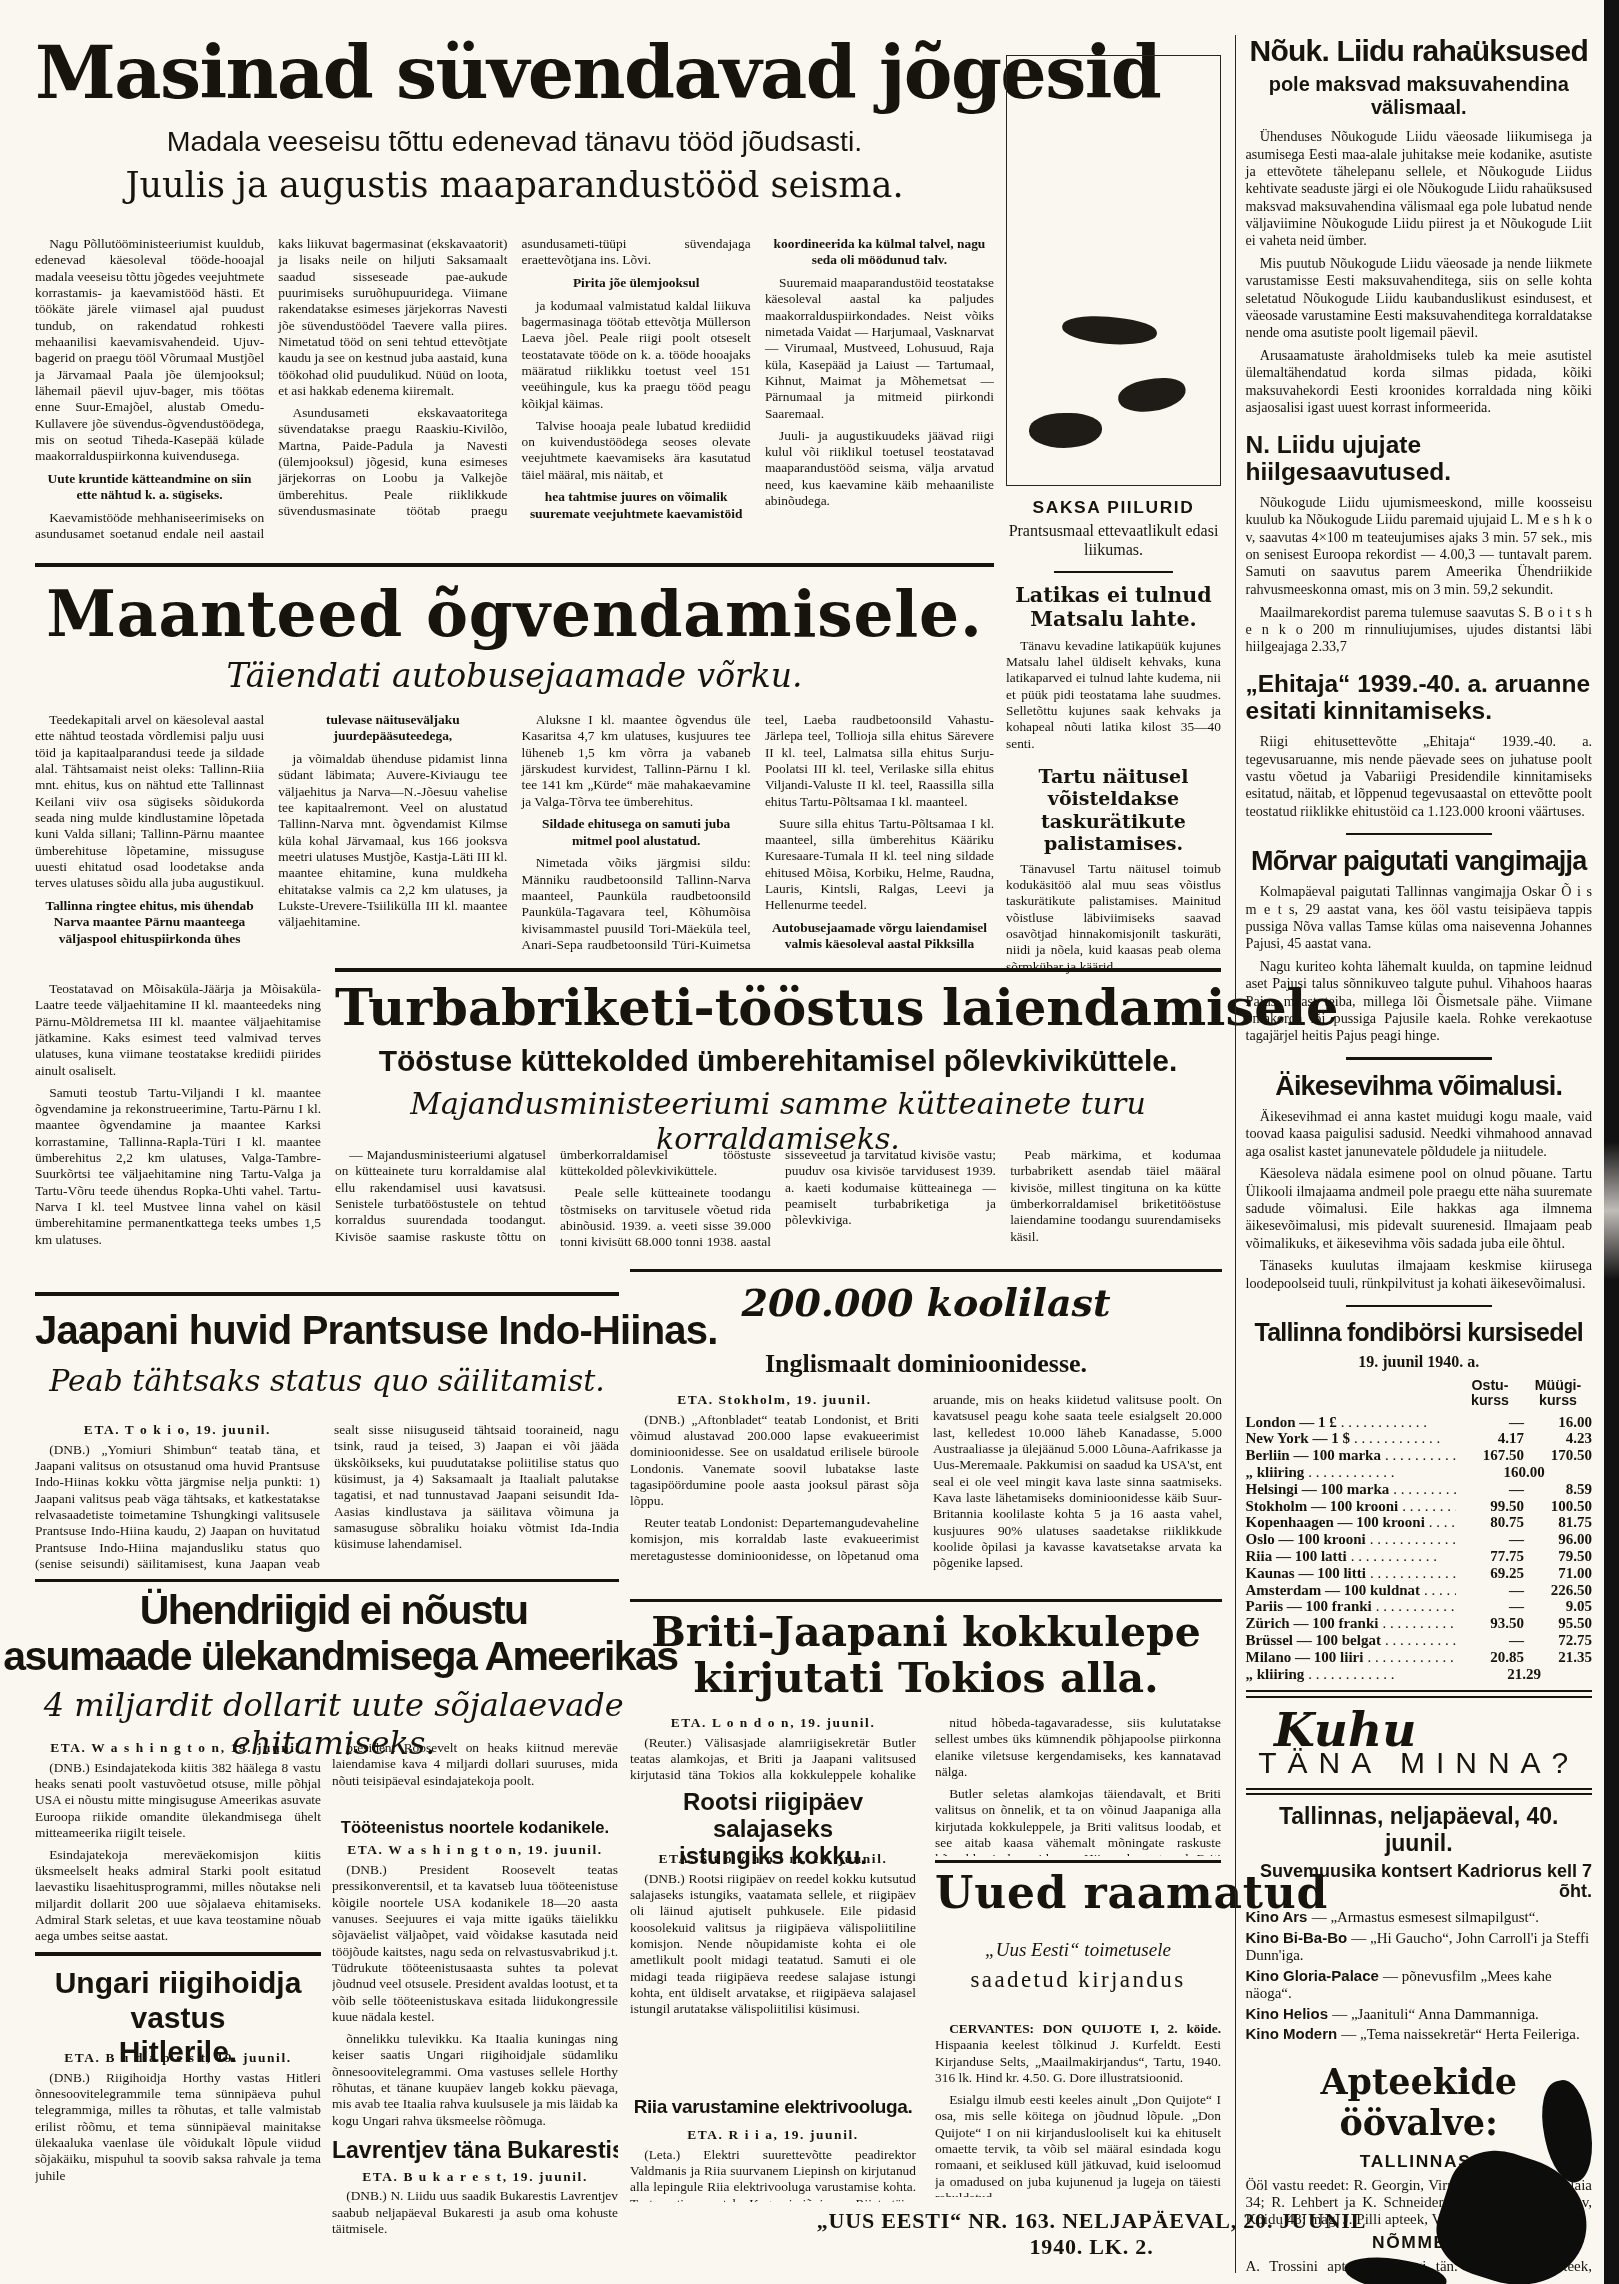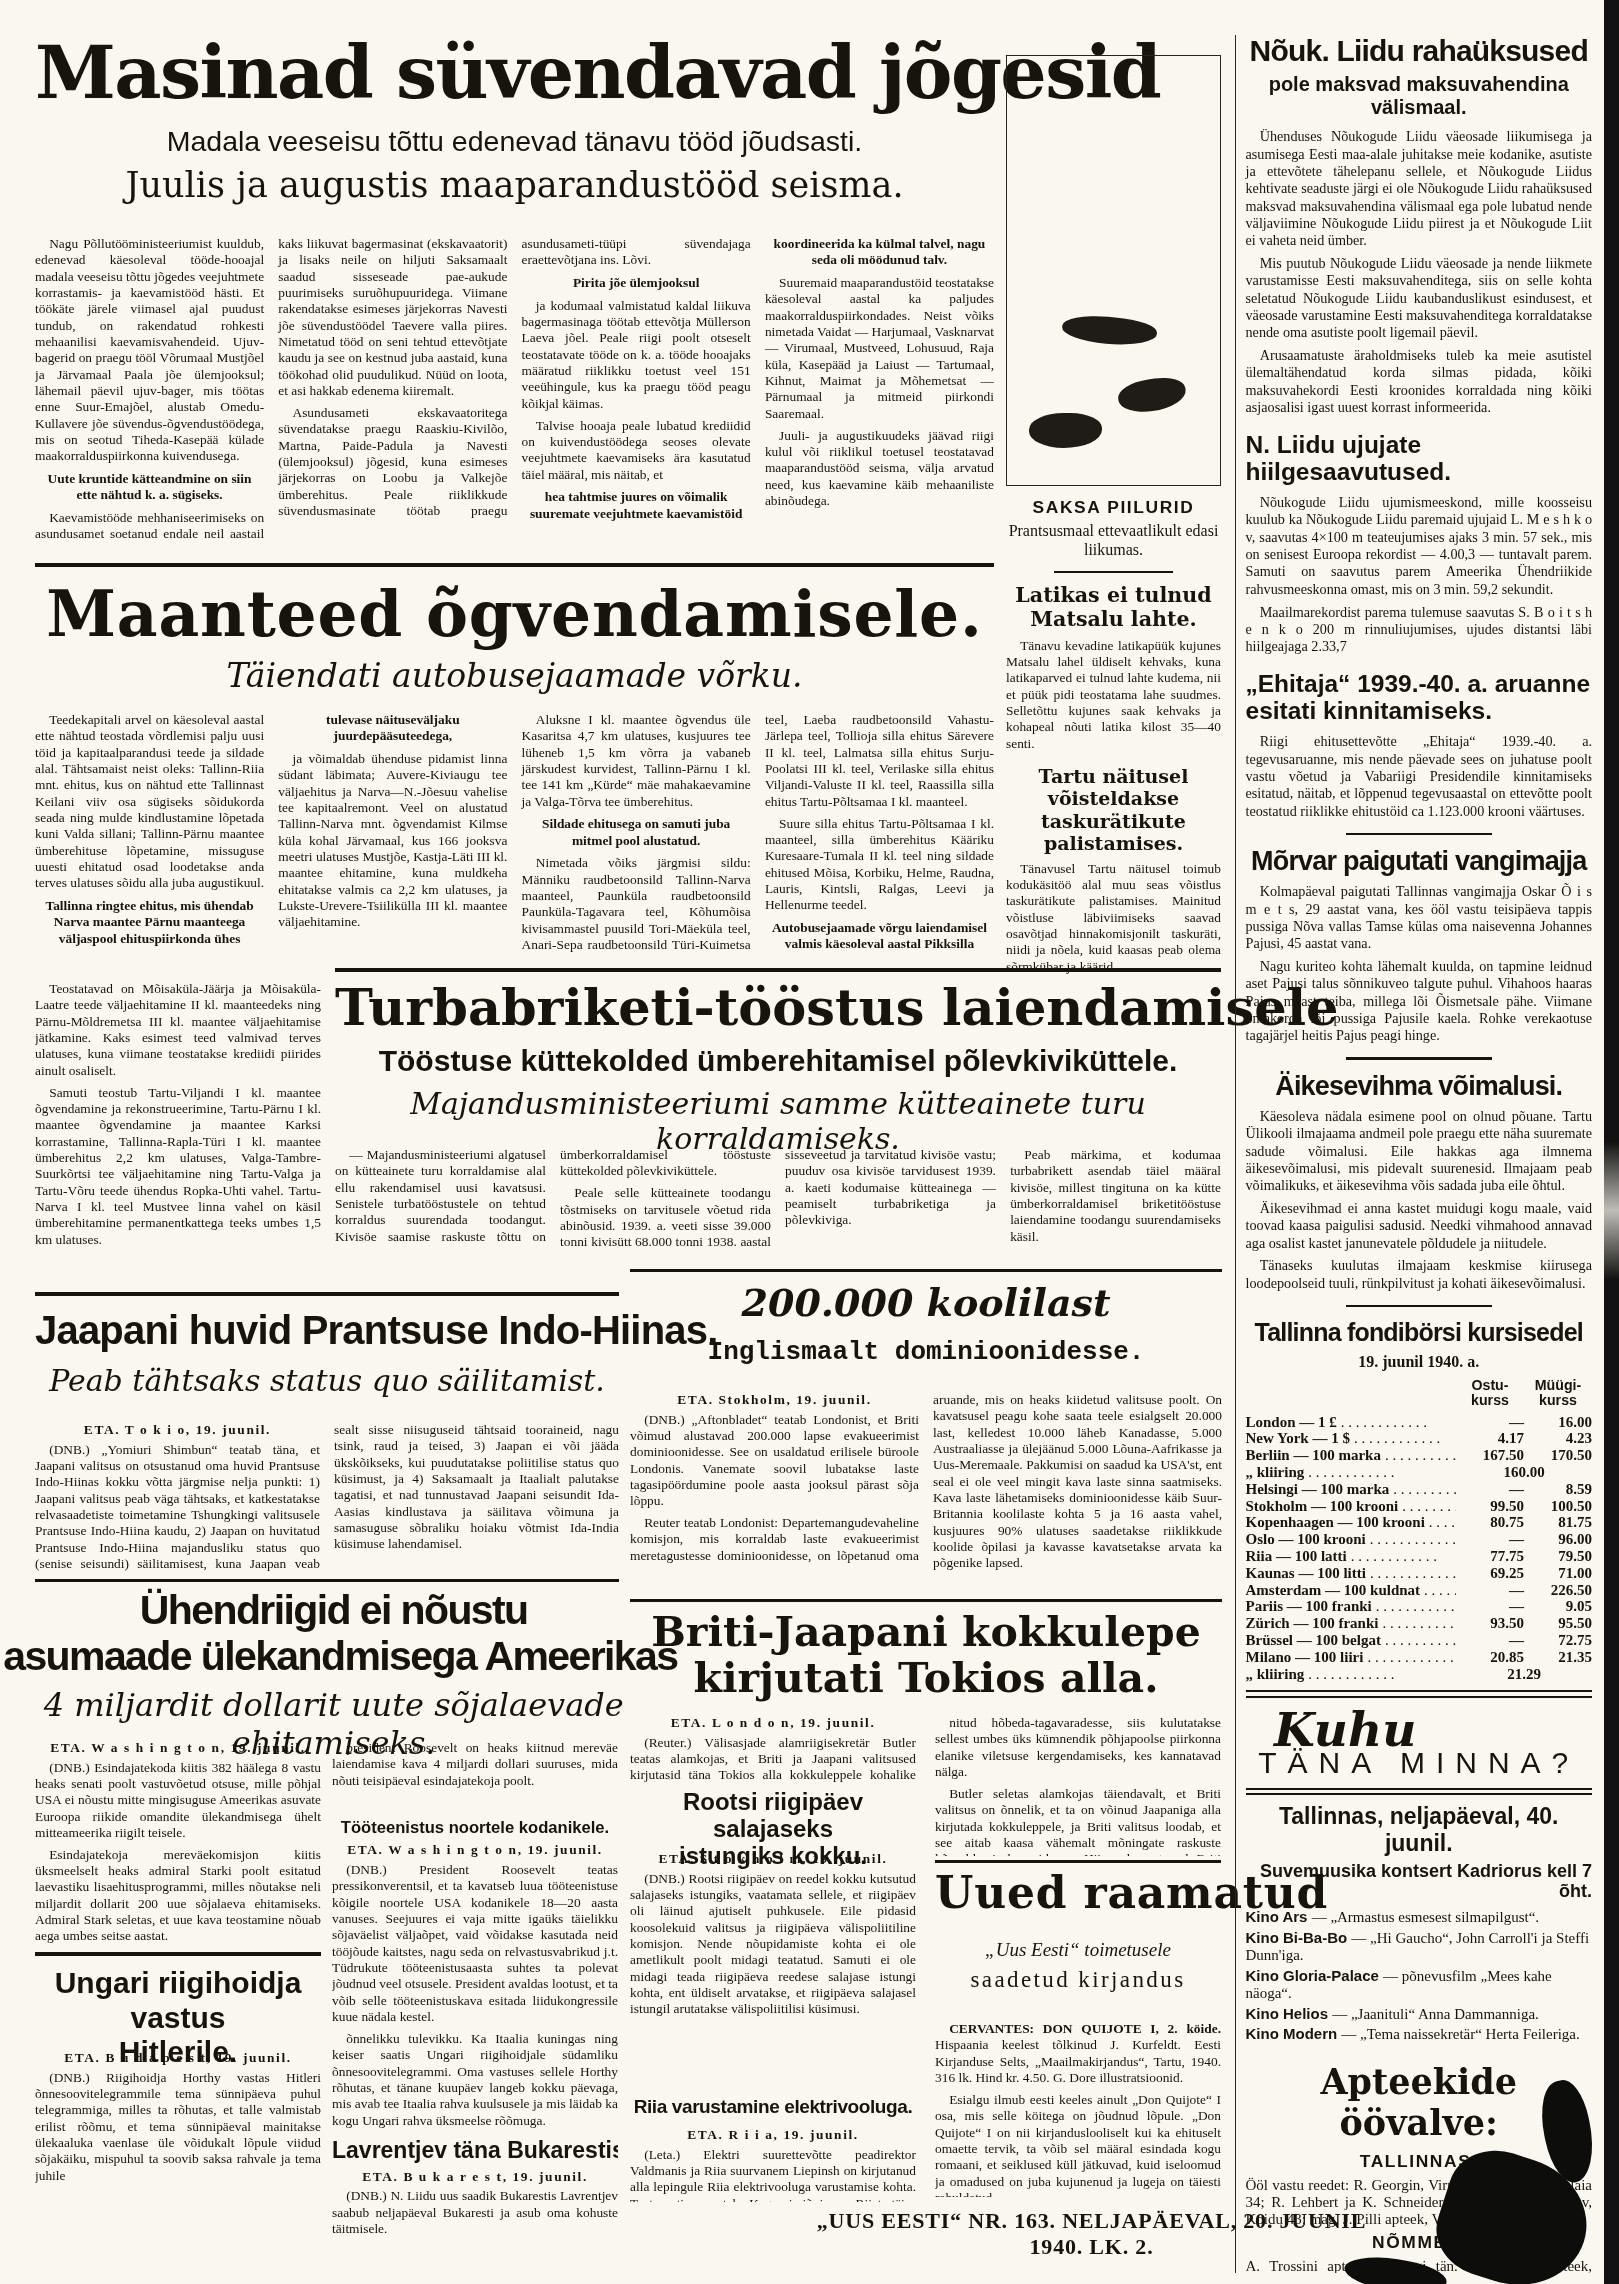--- a/index.html
+++ b/index.html
@@ -41,21 +41,21 @@
   .midhead2{font-size:19px;line-height:1.18;margin:12.7px 1.6px 6.3px 1.6px}
   .hrc{width:55%;height:2.4px;background:#17130d;margin:11px auto}
   
   .hl-maanteed{font-size:63px;letter-spacing:0.8px}
   .deck-it{font-family:"DejaVu Serif",serif;font-style:italic;font-size:33px;margin-top:9.5px}
   .hl-turba{font-size:51px;letter-spacing:0px}
   .deck-sans{font-family:"Liberation Sans",sans-serif;font-weight:bold;font-size:30px;margin-top:11px}
   .deck-it2{font-family:"DejaVu Serif",serif;font-style:italic;font-size:30px;margin-top:8px}
   .hl-jaapan{font-family:"Liberation Sans",sans-serif;font-weight:bold;font-size:40px;letter-spacing:-0.8px}
   .hl-200k{font-family:"DejaVu Serif",serif;font-weight:bold;font-style:italic;font-size:38px}
-  .deck-200k{font-family:Liberation Mono, monospace;font-size:26px;margin-top:12px;font-weight:bold}
+  .deck-200k{font-family:Liberation Serif, serif;font-size:26px;margin-top:24px;font-weight:bold}
   .hl-usa{font-family:"Liberation Sans",sans-serif;font-weight:bold;font-size:41px;letter-spacing:-1.6px;line-height:1.12}
   .hl-briti{font-size:41px;line-height:1.12}
   .hl-2line-sm{font-family:"Liberation Sans",sans-serif;font-weight:bold;font-size:24px;line-height:1.12}
   .hl-ungari{font-family:"Liberation Sans",sans-serif;font-weight:bold;font-size:30px;line-height:1.15}
   .hl-1line{font-family:"Liberation Sans",sans-serif;font-weight:bold;font-size:23px}
   .hl-riia{font-family:"Liberation Sans",sans-serif;font-weight:bold;font-size:19px;letter-spacing:-0.4px}
   .crosshead{font-family:"Liberation Sans",sans-serif;font-weight:bold;font-size:16.6px;text-align:center;margin:4.7px 0}
   .hl-uued{font-size:44px;letter-spacing:0.8px}
   .uued-sub1{font-size:19px;font-style:italic;margin-top:23px}
   .uued-sub2{font-size:23px;letter-spacing:2.4px;margin-top:6.3px}
@@ -294,22 +294,22 @@
     <div class="sep"></div>
     <div class="rc-h3 nowrap">Mõrvar paigutati vangimajja</div>
     <div class="just rc-body">
         <p class="para">Kolmapäeval paigutati Tallinnas vangimajja Oskar Õ i s m e t s, 29 aastat vana, kes ööl vastu teisipäeva tappis pussiga Nõva vallas Tamse külas oma naisevenna Johannes Pajusi, 45 aastat vana.</p>
         <p class="para">Nagu kuriteo kohta lähemalt kuulda, on tapmine leidnud aset Pajusi talus sõnnikuveo talgute puhul. Vihahoos haaras Pajus maast teiba, millega lõi Õismetsale pähe. Viimane omakorda lõi pussiga Pajusile kaela. Rohke verekaotuse tagajärjel heitis Pajus peagi hinge.</p>
       </div>
 
     <div class="sep"></div>
     <div class="rc-h3 nowrap">Äikesevihma võimalusi.</div>
     <div class="just rc-body">
+        <p class="para">Äikesevihmad ei anna kastet muidugi kogu maale, vaid toovad kaasa paigulisi sadusid. Needki vihmahood annavad aga osalist kastet janunevatele põldudele ja niitudele.</p>
         <p class="para">Käesoleva nädala esimene pool on olnud põuane. Tartu Ülikooli ilmajaama andmeil pole praegu ette näha suuremate sadude võimalusi. Eile hakkas aga ilmnema äikesevõimalusi, mis pidevalt suurenesid. Ilmajaam peab võimalikuks, et äikesevihma võis sadada juba eile õhtul.</p>
-        <p class="para">Äikesevihmad ei anna kastet muidugi kogu maale, vaid toovad kaasa paigulisi sadusid. Needki vihmahood annavad aga osalist kastet janunevatele põldudele ja niitudele.</p>
         <p class="para">Tänaseks kuulutas ilmajaam keskmise kiirusega loodepoolseid tuuli, rünkpilvitust ja kohati äikesevõimalusi.</p>
       </div>
 
     <div class="sep"></div>
     <div class="rc-h3 nowrap" style="font-size:25px">Tallinna fondibörsi kursisedel</div>
     <div class="rc-date">19. juunil 1940. a.</div>
     <div class="fhead">
       <span class="fspacer"></span>
       <span class="fhcol">
         <span>Ostu-</span>

